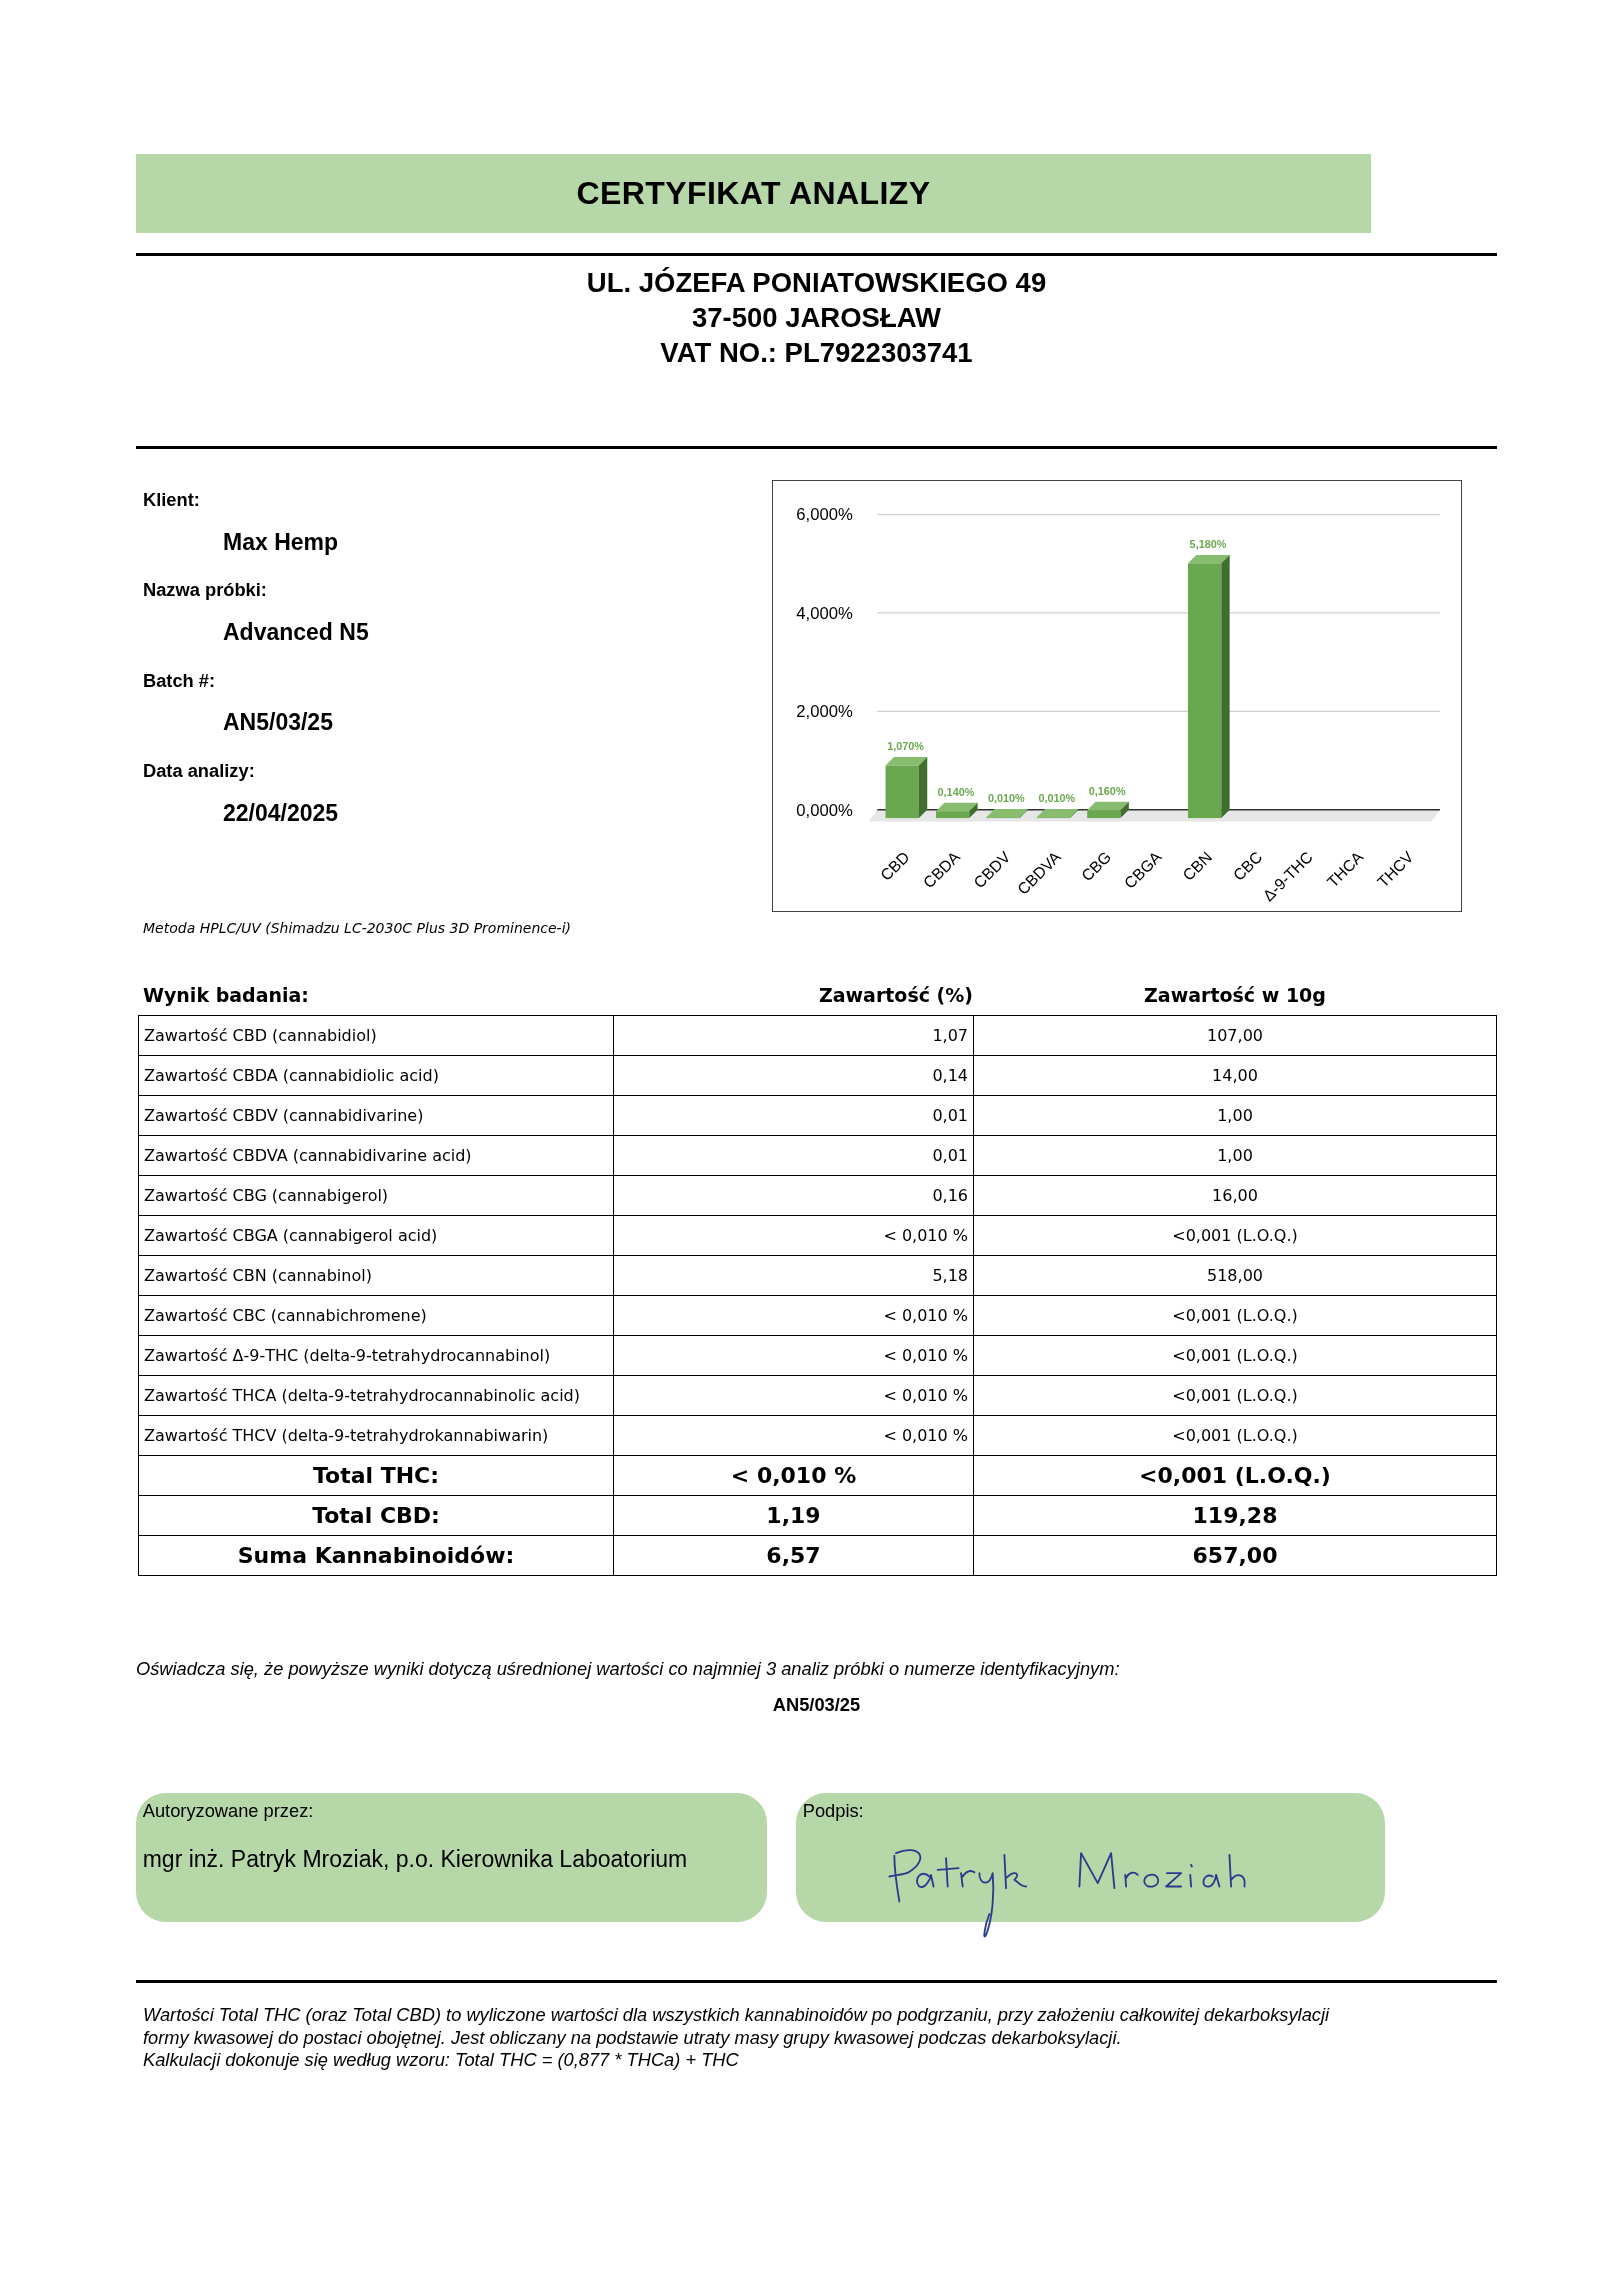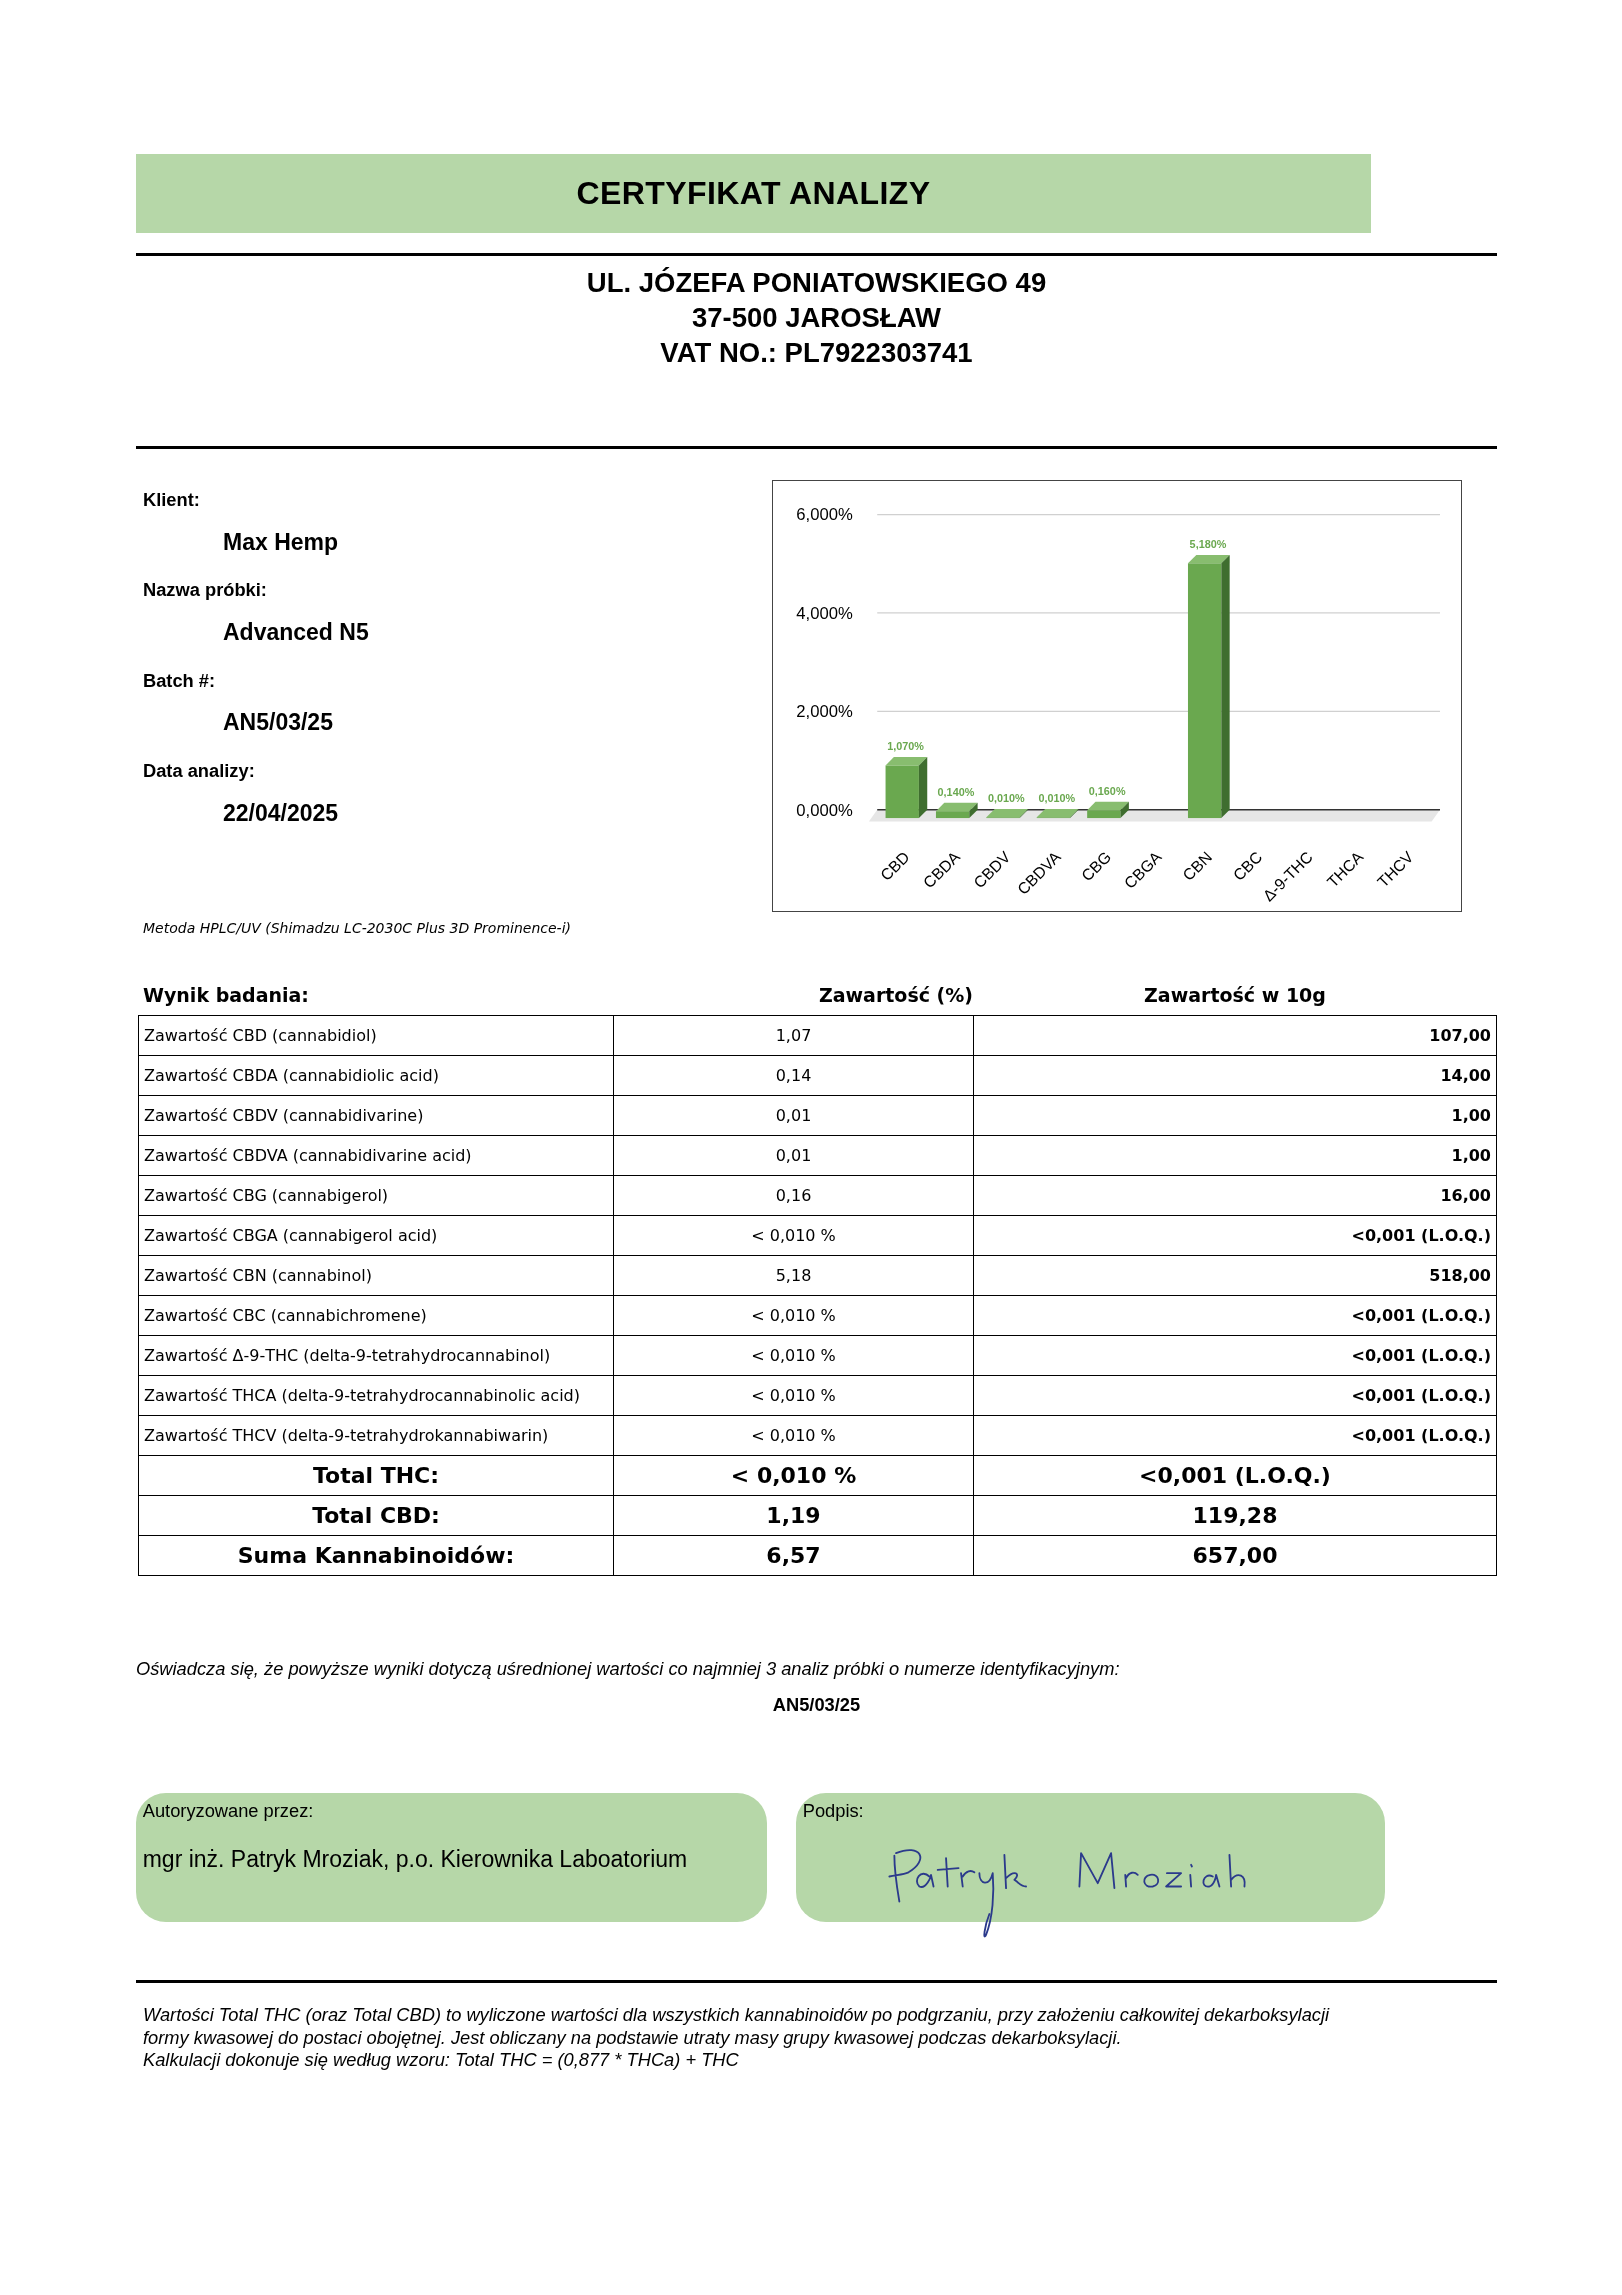--- a/index.html
+++ b/index.html
@@ -19,22 +19,22 @@
 
   .method { position: absolute; left: 143px; top: 920px; font-size: 14px; font-style: italic; font-family: "DejaVu Sans", sans-serif; }
 
   .chart-box { position: absolute; left: 772px; top: 480px; width: 690px; height: 432px; border: 1.7px solid #444; background: #fff; }
   .chart-box svg { position: absolute; left: 0; top: 0; }
 
   .results-table { position: absolute; left: 138px; top: 1015px; width: 1359px; border-collapse: collapse; font-family: "DejaVu Sans", sans-serif; }
   .results-head { position: absolute; top: 984px; font-family: "DejaVu Sans", sans-serif; font-weight: bold; font-size: 19px; }
   .results-table td { border: 1.7px solid #000; height: 40px; font-size: 16px; padding: 0 5px; white-space: nowrap; }
   .results-table td.c1 { width: 475px; }
-  .results-table td.c2 { width: 360px; text-align: center; }
-  .results-table td.c3 { text-align: right; font-weight: bold; }
+  .results-table td.c2 { width: 360px; text-align: right; }
+  .results-table td.c3 { text-align: center; }
   .results-table tr.total td { font-weight: bold; font-size: 22px; text-align: center; }
 
   .statement { position: absolute; left: 136px; top: 1658px; width: 1361px; text-align: left; font-style: italic; font-size: 18.3px; }
   .statement-id { position: absolute; left: 136px; top: 1694px; width: 1361px; text-align: center; font-weight: bold; font-size: 18.3px; }
 
   .box { position: absolute; top: 1793px; height: 129px; background: #b6d7a8; border-radius: 30px; }
   .box .lbl { position: absolute; left: 6.7px; top: 6.7px; font-size: 18.3px; }
   .box .val { position: absolute; left: 6.7px; top: 53px; font-size: 23px; }
 
   .footnote { position: absolute; left: 143px; top: 2004px; width: 1334px; font-style: italic; font-size: 18.3px; line-height: 22.5px; }

